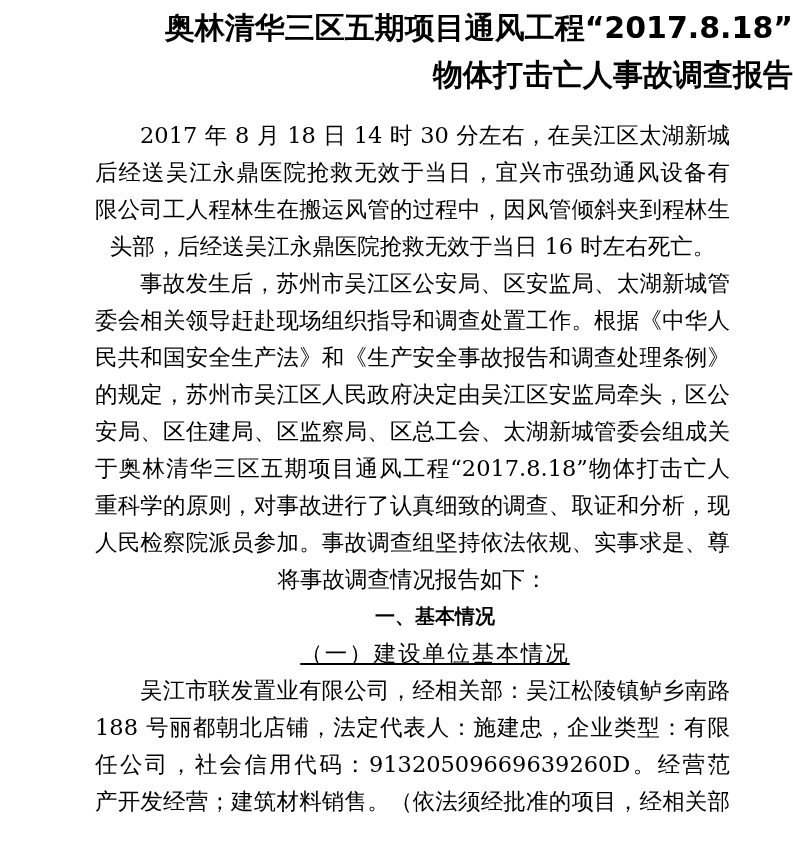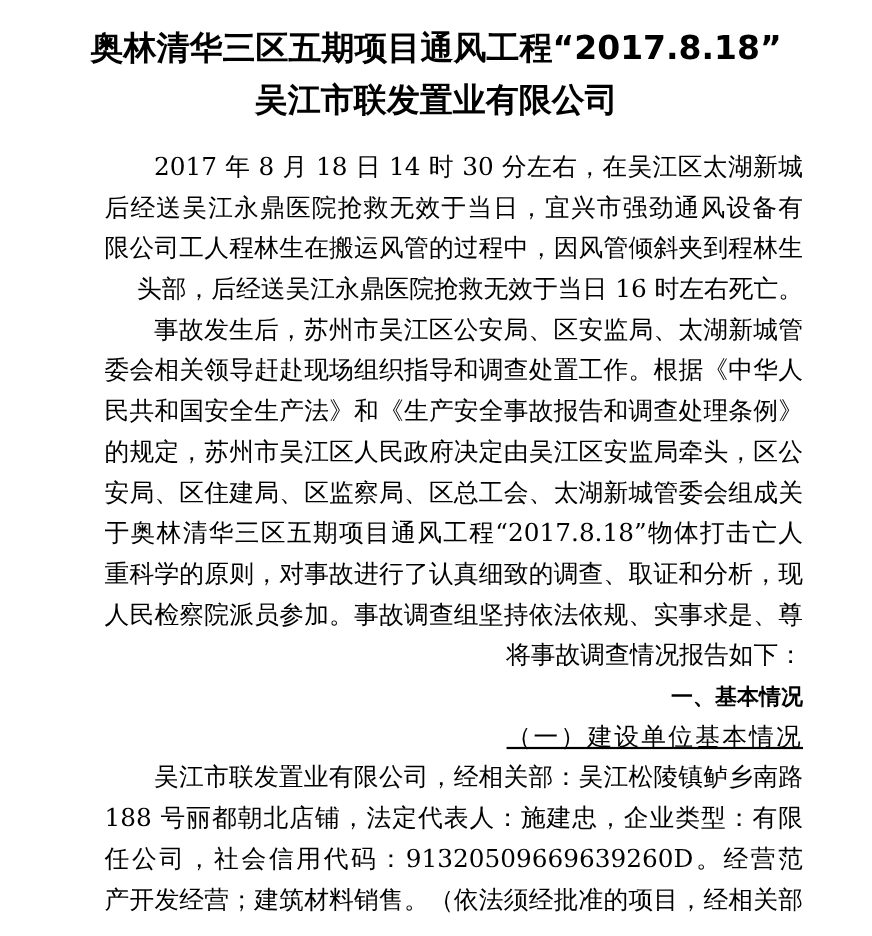--- a/index.html
+++ b/index.html
@@ -8,42 +8,41 @@
     position: relative;
     width: 793px;
     height: 851px;
     background: #ffffff;
     color: #000000;
     overflow: hidden;
     font-family: "DejaVu Serif", "Liberation Serif", serif;
   }
   .title-block {
     padding-top: 4px;
-    text-align: center;
-    margin-top: 17px;
+    text-align: right;
   }
   .title-line {
     font-family: "DejaVu Sans", "Liberation Sans", sans-serif;
     font-weight: 700;
     font-size: 30px;
     line-height: 47px;
     height: 47px;
     white-space: nowrap;
   }
   .content {
     margin: 19px 63px 0 95px;
     width: 635px;
   }
   .para { margin: 0; padding: 0; }
   .line {
     height: 37px;
     line-height: 37px;
     font-size: 22.5px;
     overflow: hidden;
-    text-align: right;
+    text-align: center;
   }
   .line.fill {
     text-align: justify;
     text-align-last: justify;
   }
   .line.first { text-indent: 45px; }
   .heading .line {
     padding-left: 45px;
     font-weight: 700;
     font-family: "DejaVu Sans", "Liberation Sans", sans-serif;
@@ -54,21 +53,21 @@
     letter-spacing: 2px;
     text-decoration: underline;
   }
 </style>
 </head>
 <body>
 
 <div class="page">
   <div class="title-block">
     <div class="title-line">奥林清华三区五期项目通风工程“2017.8.18”</div>
-    <div class="title-line">吴江市联发置业有限公司</div>
+    <div class="title-line">物体打击亡人事故调查报告</div>
   </div>
   <div class="content">
       <div class="para paragraph">
         <div class="line first fill">2017 年 8 月 18 日 14 时 30 分左右，在吴江区太湖新城奥林</div>
         <div class="line fill">后经送吴江永鼎医院抢救无效于当日，宜兴市强劲通风设备有</div>
         <div class="line fill">限公司工人程林生在搬运风管的过程中，因风管倾斜夹到程林生</div>
         <div class="line">头部，后经送吴江永鼎医院抢救无效于当日 16 时左右死亡。</div>
       </div>
       <div class="para paragraph">
         <div class="line first fill">事故发生后，苏州市吴江区公安局、区安监局、太湖新城管</div>

